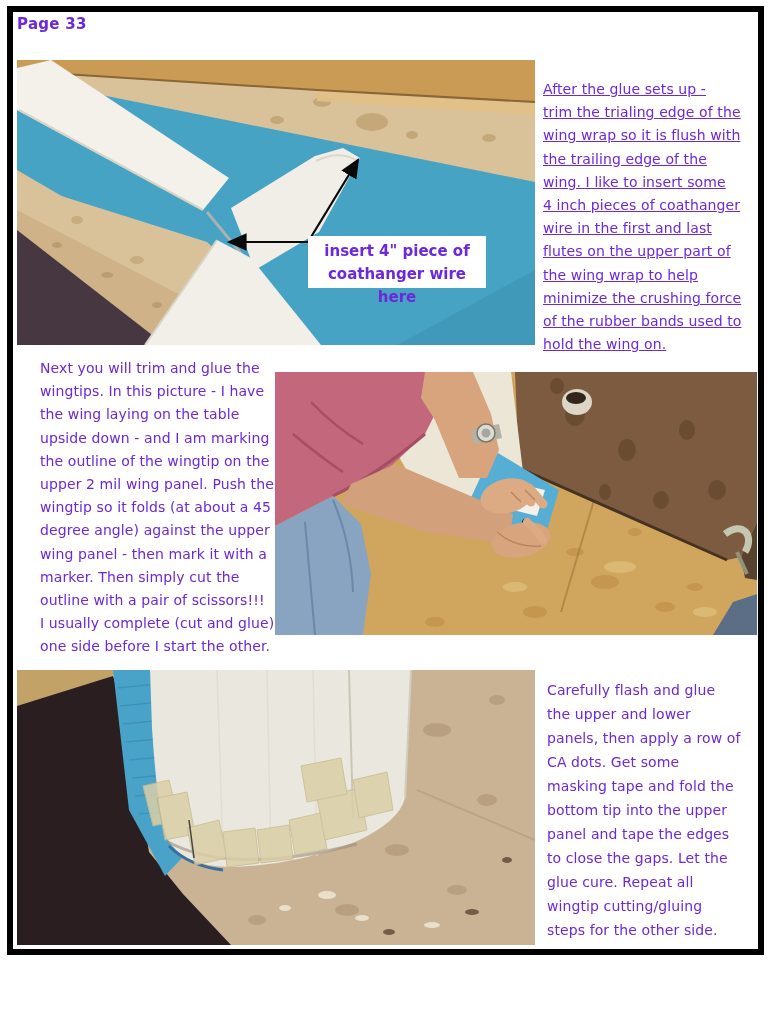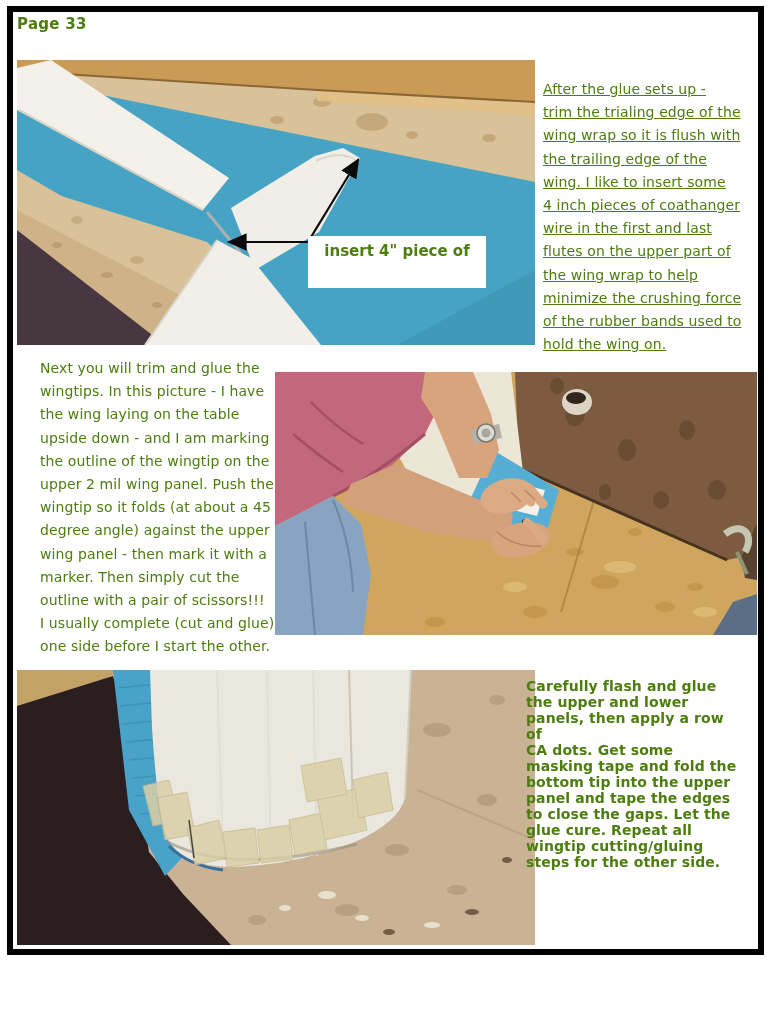--- a/index.html
+++ b/index.html
@@ -1,31 +1,31 @@
 <!DOCTYPE html>
 <html><head>
 <meta charset="utf-8">
 <style>
   html,body{margin:0;padding:0;background:#ffffff;}
   .canvas{position:relative;width:779px;height:1029px;background:#ffffff;overflow:hidden;
-          font-family:"DejaVu Sans",sans-serif;color:#4d7c0f;}
+          font-family:"DejaVu Sans",sans-serif;color:#6d28d9;}
   .frame{position:absolute;left:7px;top:6px;width:757px;height:949px;
          border:6px solid #000;box-sizing:border-box;}
   .page-number{position:absolute;left:17px;top:15px;font-size:15px;font-weight:600;
                letter-spacing:0.3px;}
   .photo{position:absolute;margin:0;padding:0;line-height:0;}
   .photo svg{display:block;}
   .photo1{left:17px;top:60px;width:518px;height:285px;}
   .photo2{left:275px;top:372px;width:482px;height:263px;}
   .photo3{left:17px;top:670px;width:518px;height:275px;}
   .text-block{position:absolute;white-space:pre-line;font-size:14px;font-weight:500;
               line-height:23.2px;letter-spacing:0.1px;}
   .tb1{left:543px;top:78px;width:218px;text-decoration:underline;}
   .tb2{left:14px;top:357px;width:263px;padding-left:26px;}
-  .tb3{left:526px;top:678px;width:214px;line-height:16px;font-weight:bold;}
+  .tb3{left:547px;top:678px;width:214px;line-height:24px;}
   .callout{position:absolute;left:291px;top:176px;width:178px;height:52px;
            background:#ffffff;text-align:center;font-size:15px;font-weight:600;
            line-height:23px;padding-top:4px;box-sizing:border-box;
            font-family:"DejaVu Sans",sans-serif;}
   .callout div{line-height:23px;}
 </style>
 </head>
 <body>
 
 <div class="canvas">
@@ -80,20 +80,21 @@
           <path d="M0,0 L9,4 L0,8 z" fill="#0a0a0a"></path>
         </marker>
       </defs>
       <g stroke="#0a0a0a" stroke-width="2.2" fill="none">
         <line x1="291" y1="182" x2="341" y2="100" marker-end="url(#ah)"></line>
         <line x1="291" y1="182" x2="212" y2="182" marker-end="url(#ah)"></line>
       </g>
     </svg>
     <div class="callout">
       <div>insert 4" piece of</div>
+      <div>coathanger wire here</div>
     </div>
   </figure>
 
   <div class="text-block tb1">After the glue sets up -
 trim the trialing edge of the
 wing wrap so it is flush with
 the trailing edge of the
 wing.  I like to insert some
 4 inch pieces of coathanger
 wire in the first and last

